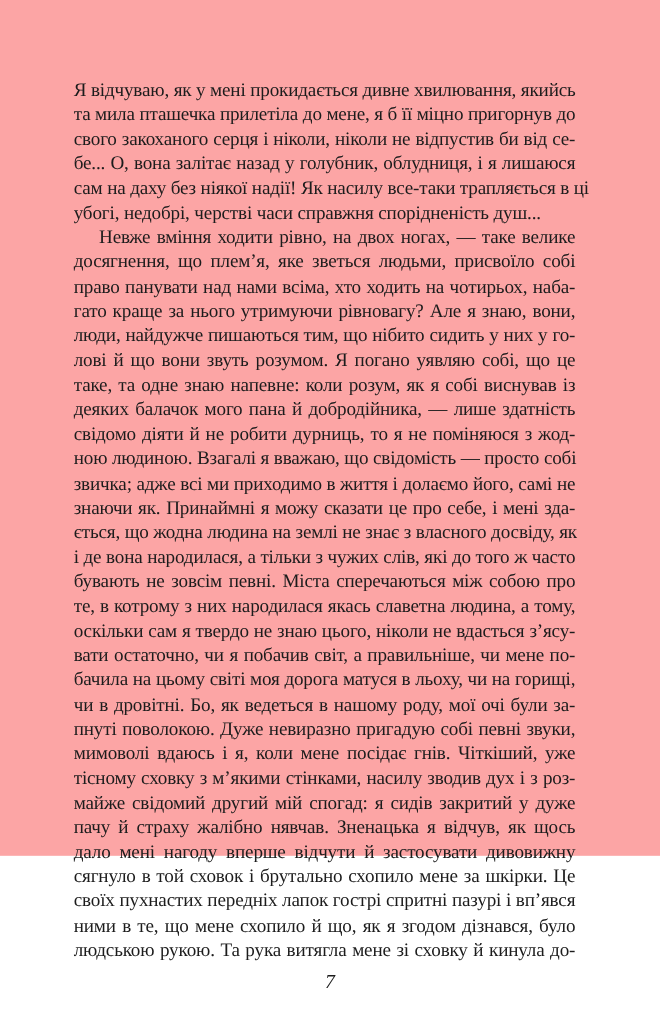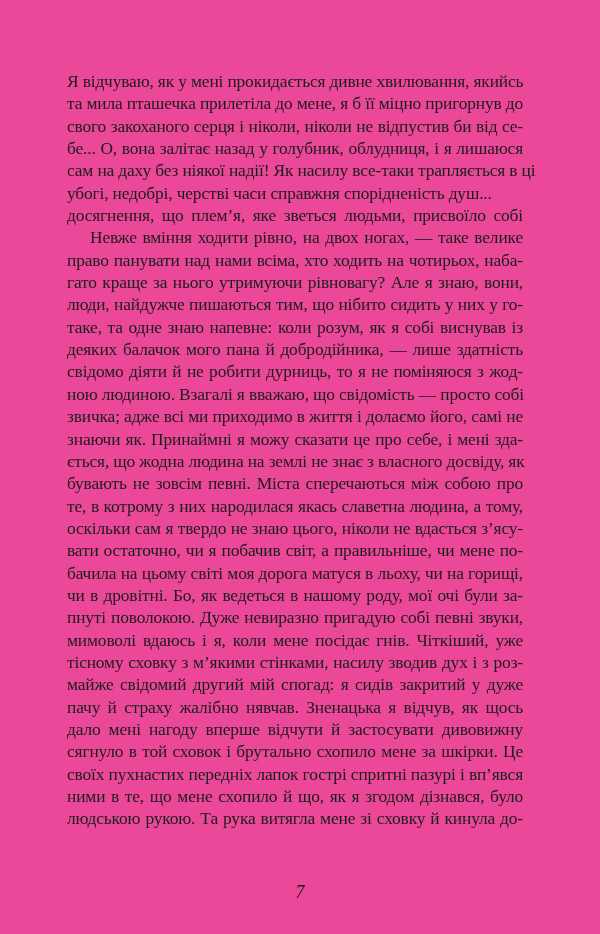--- a/index.html
+++ b/index.html
@@ -11,22 +11,22 @@
       width: 600px;
       height: 934px;
       position: relative;
       overflow: hidden;
       font-family: "Liberation Serif", "DejaVu Serif", serif;
       color: #1c1c1c;
     }
     .page {
       position: absolute;
       left: 0; top: 0;
-      width: 600px; height: 934px;
-      background: #ec4899;
+      width: 600px; height: 778px;
+      background: #fca5a5;
     }
     .text-block {
       position: absolute;
       left: 67px;
       top: 70px;
       width: 456px;
     }
     .line {
       display: block;
       height: 22.35px;
@@ -63,32 +63,34 @@
     <div>
       <span class="line">Я відчуваю, як у мені прокидається дивне хвилювання, якийсь</span>
       <span class="line">та мила пташечка прилетіла до мене, я б її міцно пригорнув до</span>
       <span class="line">свого закоханого серця і ніколи, ніколи не відпустив би від се-</span>
       <span class="line">бе... О, вона залітає назад у голубник, облудниця, і я лишаюся</span>
       <span class="line">сам на даху без ніякої надії! Як насилу все-таки трапляється в ці</span>
       <span class="line last">убогі, недобрі, черстві часи справжня спорідненість душ...</span>
     </div>
 
     <div>
+      <span class="line indent">Невже вміння ходити рівно, на двох ногах, — таке велике</span>
       <span class="line">досягнення, що плем’я, яке зветься людьми, присвоїло собі</span>
-      <span class="line indent">Невже вміння ходити рівно, на двох ногах, — таке велике</span>
       <span class="line">право панувати над нами всіма, хто ходить на чотирьох, наба-</span>
       <span class="line">гато краще за нього утримуючи рівновагу? Але я знаю, вони,</span>
       <span class="line">люди, найдужче пишаються тим, що нібито сидить у них у го-</span>
+      <span class="line">лові й що вони звуть розумом. Я погано уявляю собі, що це</span>
       <span class="line">таке, та одне знаю напевне: коли розум, як я собі виснував із</span>
       <span class="line">деяких балачок мого пана й добродійника, — лише здатність</span>
       <span class="line">свідомо діяти й не робити дурниць, то я не поміняюся з жод-</span>
       <span class="line">ною людиною. Взагалі я вважаю, що свідомість — просто собі</span>
       <span class="line">звичка; адже всі ми приходимо в життя і долаємо його, самі не</span>
       <span class="line">знаючи як. Принаймні я можу сказати це про себе, і мені зда-</span>
       <span class="line">ється, що жодна людина на землі не знає з власного досвіду, як</span>
+      <span class="line">і де вона народилася, а тільки з чужих слів, які до того ж часто</span>
       <span class="line">бувають не зовсім певні. Міста сперечаються між собою про</span>
       <span class="line">те, в котрому з них народилася якась славетна людина, а тому,</span>
       <span class="line">оскільки сам я твердо не знаю цього, ніколи не вдасться з’ясу-</span>
       <span class="line">вати остаточно, чи я побачив світ, а правильніше, чи мене по-</span>
       <span class="line">бачила на цьому світі моя дорога матуся в льоху, чи на горищі,</span>
       <span class="line">чи в дровітні. Бо, як ведеться в нашому роду, мої очі були за-</span>
       <span class="line">пнуті поволокою. Дуже невиразно пригадую собі певні звуки,</span>
       <span class="line">мимоволі вдаюсь і я, коли мене посідає гнів. Чіткіший, уже</span>
       <span class="line">тісному сховку з м’якими стінками, насилу зводив дух і з роз-</span>
       <span class="line">майже свідомий другий мій спогад: я сидів закритий у дуже</span>

